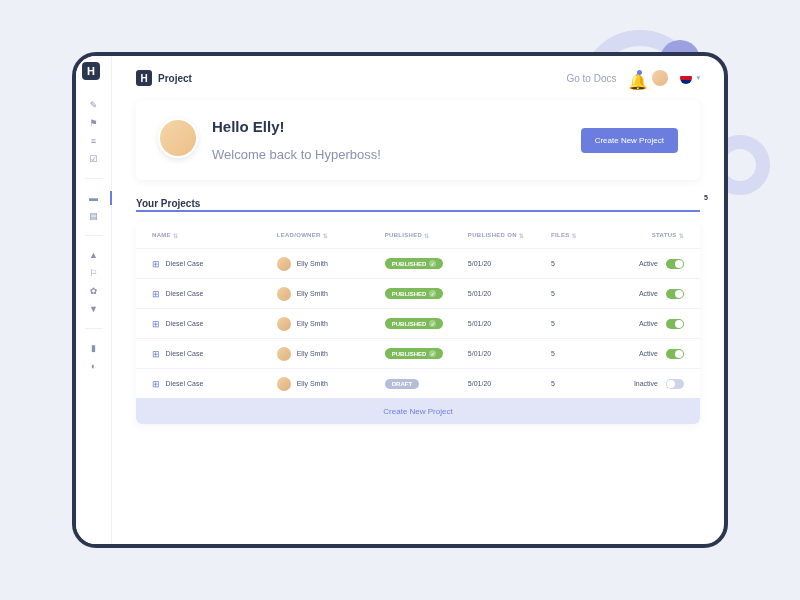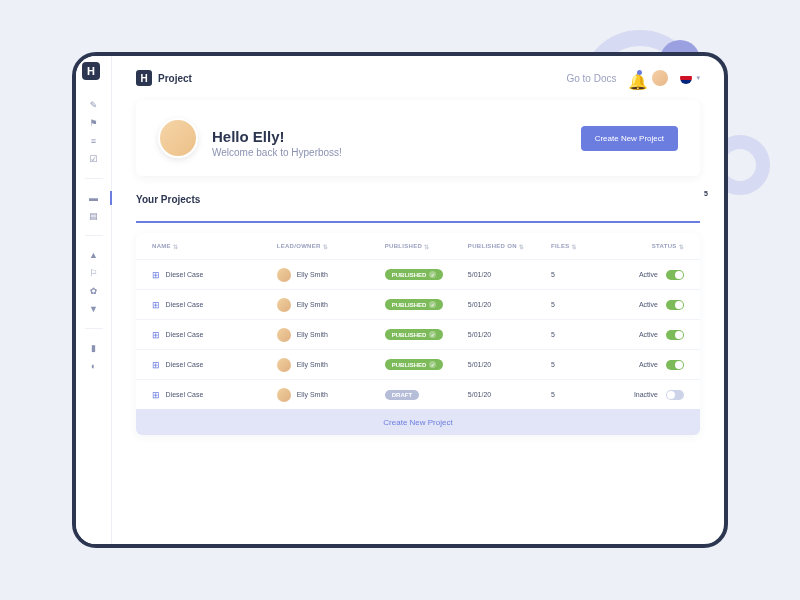--- a/index.html
+++ b/index.html
@@ -20,26 +20,26 @@
 .brand-badge{width:16px;height:16px;background:#2c3650;color:#fff;border-radius:3px;display:flex;align-items:center;justify-content:center;font-size:10px;font-weight:700}
 .brand-name{font-size:10px;font-weight:600;color:#2c3650}
 .topbar-right{display:flex;align-items:center;gap:12px}
 .docs-link{font-size:10px;color:#9aa0bf;cursor:pointer}
 .bell{width:12px;height:12px;color:#8a92b2;cursor:pointer;position:relative}
 .bell-dot{position:absolute;top:-2px;right:-2px;width:5px;height:5px;background:#6c7de0;border-radius:50%}
 .avatar-sm{width:16px;height:16px;border-radius:50%;background:linear-gradient(135deg,#f5d0a8,#e8b888);cursor:pointer}
 .lang{display:flex;align-items:center;gap:4px;cursor:pointer}
 .flag{width:12px;height:12px;border-radius:50%;background:linear-gradient(180deg,#fff 33%,#ce1124 33% 66%,#00247d 66%)}
 .hero{background:#fff;border-radius:6px;padding:18px 22px;display:flex;align-items:center;justify-content:space-between;box-shadow:0 2px 8px rgba(40,50,90,0.06);margin-bottom:18px;position:relative;overflow:hidden}
-.hero-left{display:flex;align-items:flex-end;gap:14px;z-index:1}
+.hero-left{display:flex;align-items:flex-start;gap:14px;z-index:1}
 .hero-avatar{width:40px;height:40px;border-radius:50%;background:linear-gradient(135deg,#f5d5a8,#ecc088);border:2px solid #fff;box-shadow:0 2px 6px rgba(0,0,0,0.1)}
 .hero-title{font-size:15px;font-weight:700;color:#2c3650}
-.hero-sub{font-size:10px;color:#8a92b2;margin-top:2px}
+.hero-sub{font-size:13px;color:#8a92b2;margin-top:12px}
 .btn-primary{background:#6c7de0;color:#fff;border:none;border-radius:4px;padding:8px 14px;font-size:8px;font-weight:500;cursor:pointer;z-index:1}
-.section-title{font-size:10px;font-weight:600;color:#2c3650;display:inline-block;border-bottom:2px solid #6c7de0;padding-bottom:16px;margin-bottom:10px;position:relative}
+.section-title{font-size:10px;font-weight:600;color:#2c3650;display:inline-block;border-bottom:2px solid #6c7de0;padding-bottom:1px;margin-bottom:10px;position:relative}
 .section-title sup{font-size:7px;position:absolute;top:-4px;right:-8px;color:#2c3650}
 .table{background:#fff;border-radius:6px;box-shadow:0 2px 8px rgba(40,50,90,0.05);overflow:hidden}
 .thead,.trow{display:grid;grid-template-columns:1.5fr 1.3fr 1fr 1fr 0.6fr 1fr;align-items:center;padding:0 16px}
 .thead{height:26px}
 .th{font-size:6px;font-weight:600;color:#9aa0bf;letter-spacing:0.3px;display:flex;align-items:center;gap:2px}
 .trow{height:30px;border-top:1px solid #f2f3f8}
 .td{font-size:7px;color:#4a5470}
 .proj-cell{display:flex;align-items:center;gap:6px}
 .proj-icon{color:#6c7de0;font-size:9px}
 .owner-cell{display:flex;align-items:center;gap:6px}

